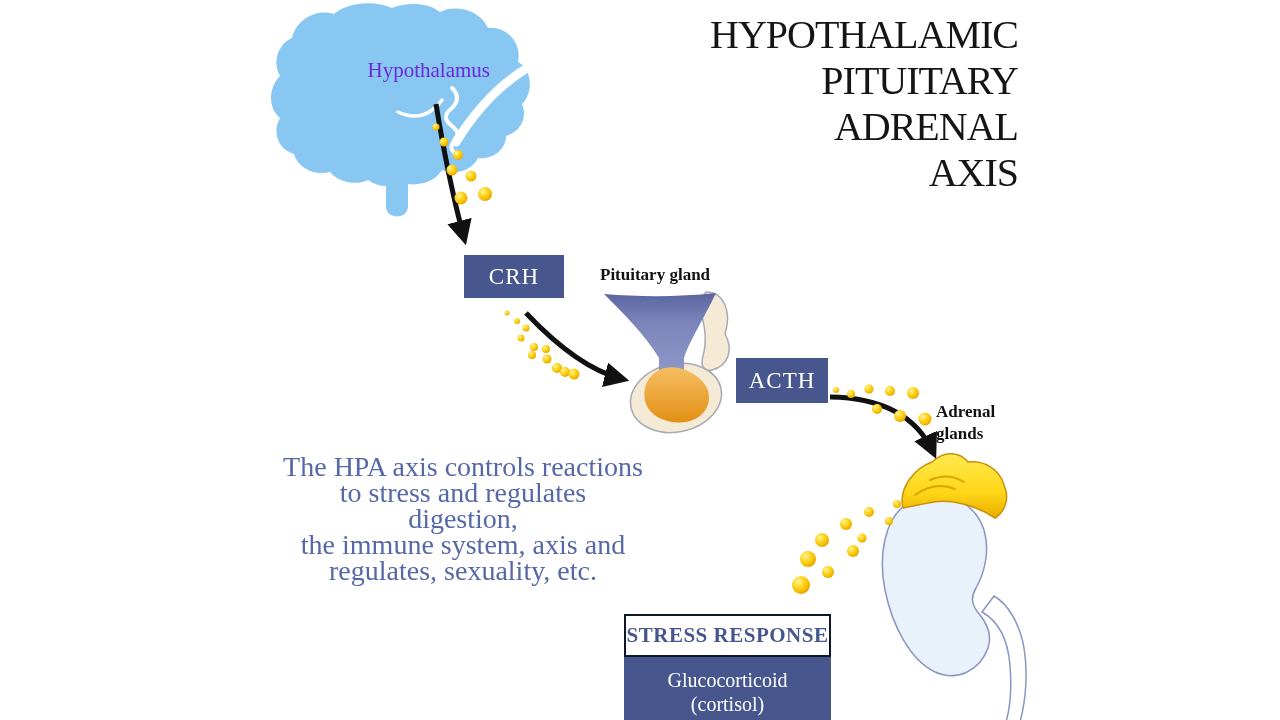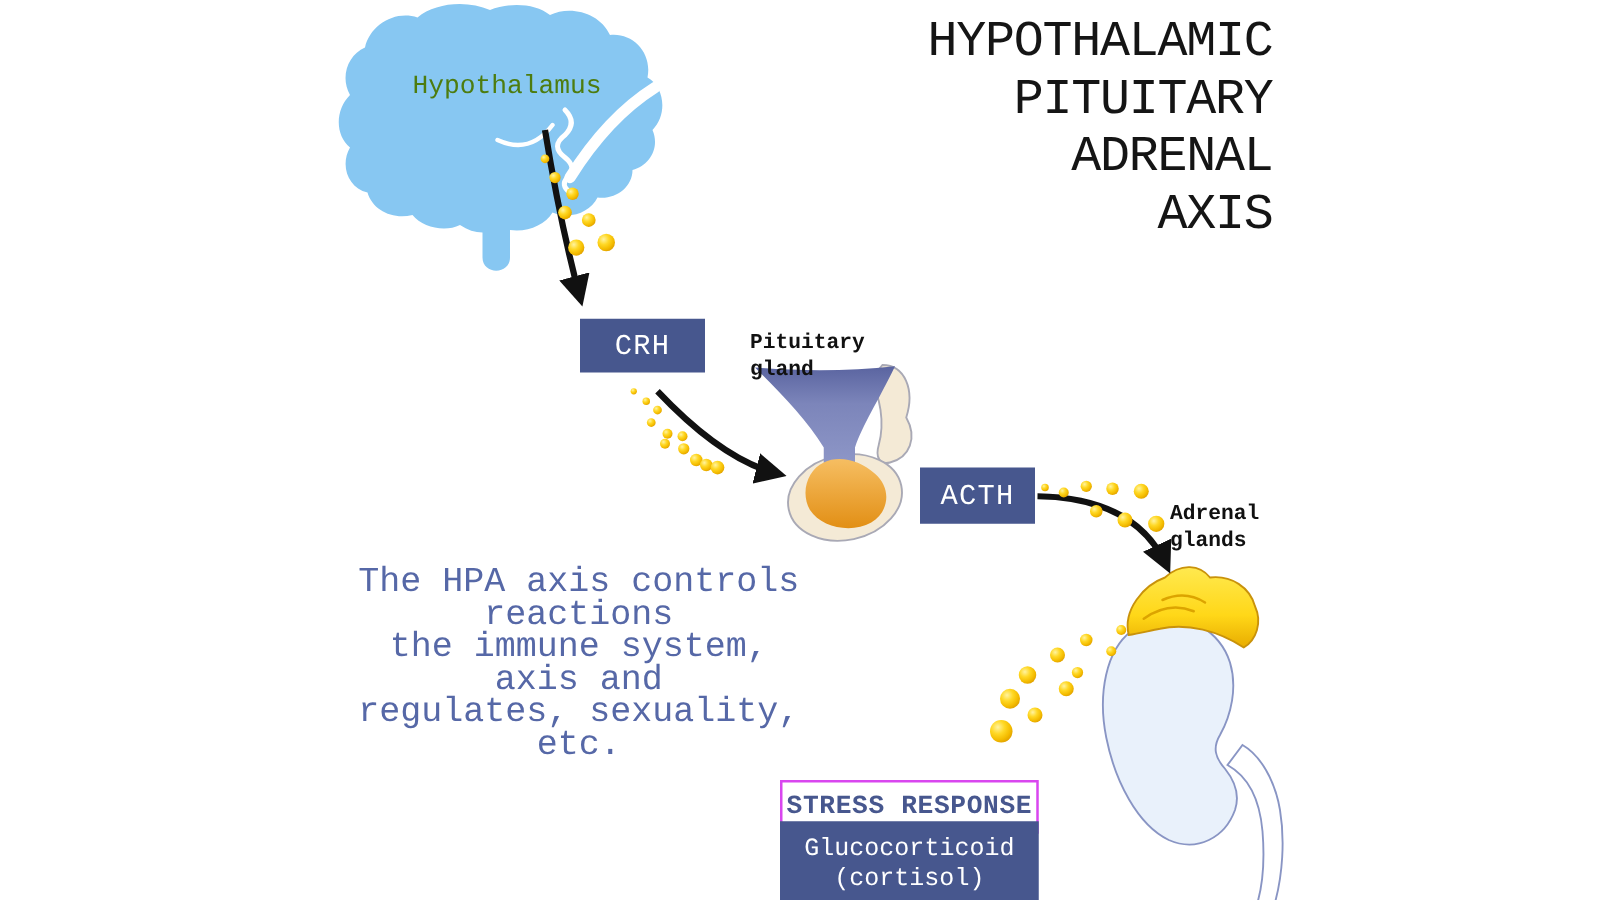--- a/index.html
+++ b/index.html
@@ -1,54 +1,54 @@
 <!DOCTYPE html>
 <html><head>
 <meta charset="utf-8">
 <style>
   html,body{margin:0;padding:0;background:#fff;}
   #stage{
     position:relative;width:1280px;height:720px;overflow:hidden;
-    background:#ffffff;font-family:Liberation Mono, monospace;
+    background:#ffffff;font-family:Liberation Serif, serif;
     -webkit-font-smoothing:antialiased;
   }
   .abs{position:absolute;}
   
   #title{
     left:700px;top:12px;width:318px;text-align:right;
     font-size:40px;line-height:46px;letter-spacing:-1px;color:#151515;
     font-weight:normal;
   }
   
   #hypothalamus-label{
-    left:330px;top:58px;width:160px;text-align:left;
-    color:#4d7c0f;font-size:21px;
+    left:330px;top:58px;width:160px;text-align:right;
+    color:#6d28d9;font-size:21px;
   }
   
   .hormone-box{
     background:#47578E;color:#ffffff;display:flex;align-items:center;justify-content:center;
     font-size:23px;letter-spacing:1px;
   }
   #crh-box{left:444px;top:255px;width:100px;height:43px;margin-left:20px;}
-  #acth-box{left:736px;top:374px;width:92px;height:45px;}
+  #acth-box{left:736px;top:358px;width:92px;height:45px;}
   
   .gland-label{color:#111;font-weight:bold;font-size:17px;line-height:22px;}
   #pituitary-label{left:600px;top:264px;width:132px;}
   #adrenal-label{left:936px;top:401px;width:88px;}
   
   #description{
     left:283px;top:454px;width:360px;text-align:center;
     color:#5668A7;font-size:28px;line-height:26px;
   }
   
   #stress-header{
     left:624px;top:614px;width:207px;height:43px;box-sizing:border-box;
-    background:#ffffff;border:2px solid #d946ef;color:#47578E;
+    background:#ffffff;border:2px solid #0f172a;color:#47578E;
     display:flex;align-items:center;justify-content:center;
-    font-size:21px;font-weight:bold;letter-spacing:0.5px;margin-top:10px;
+    font-size:21px;font-weight:bold;letter-spacing:0.5px;
   }
   #stress-body{
     left:624px;top:657px;width:207px;height:70px;box-sizing:border-box;
     background:#47578E;color:#ffffff;text-align:center;
     font-size:20px;line-height:24px;padding-top:11px;
   }
   svg{display:block;}
 </style>
 </head>
 <body>
@@ -195,20 +195,21 @@
     <span>ACTH</span>
   </div>
 
   <div id="adrenal-label" class="abs gland-label">
     <div>Adrenal</div>
     <div>glands</div>
   </div>
 
   <div id="description" class="abs">
     <div>The HPA axis controls reactions</div>
+    <div>to stress and regulates digestion,</div>
     <div>the immune system, axis and</div>
     <div>regulates, sexuality, etc.</div>
   </div>
 
   <div id="stress-header" class="abs">
     <span>STRESS RESPONSE</span>
   </div>
 
   <div id="stress-body" class="abs">
     <div>Glucocorticoid</div>

